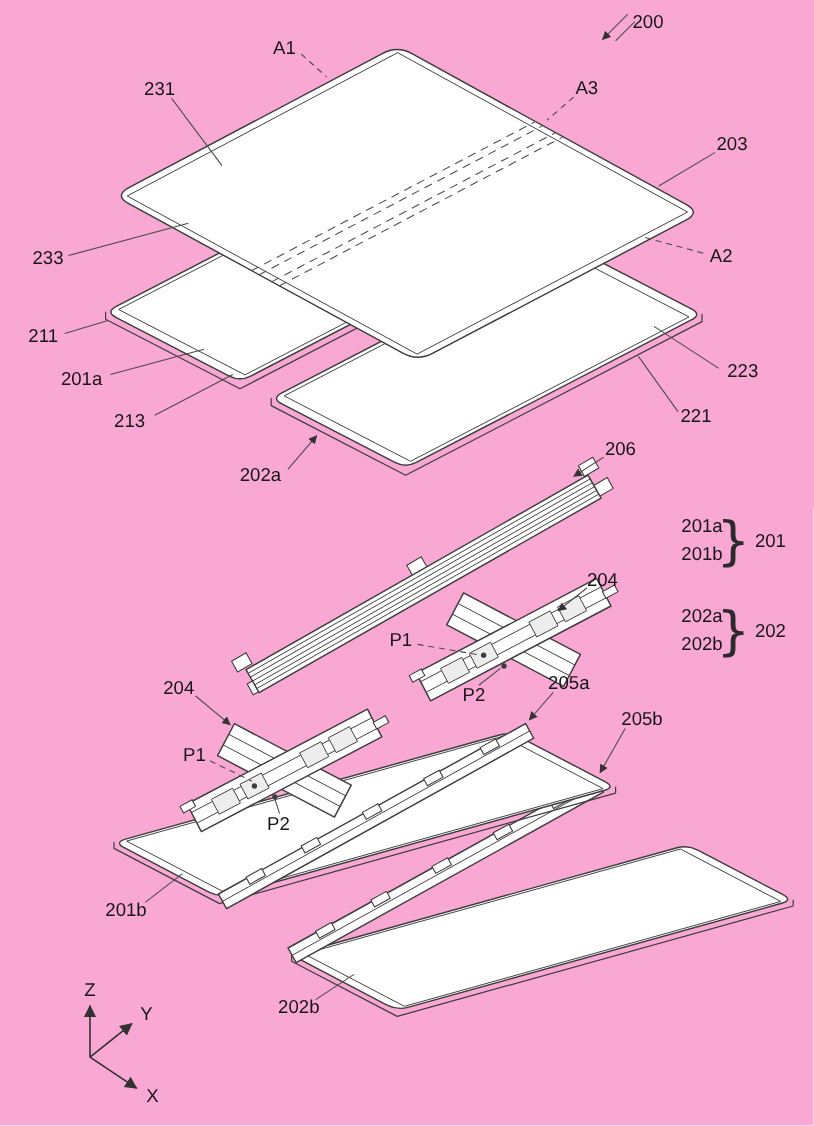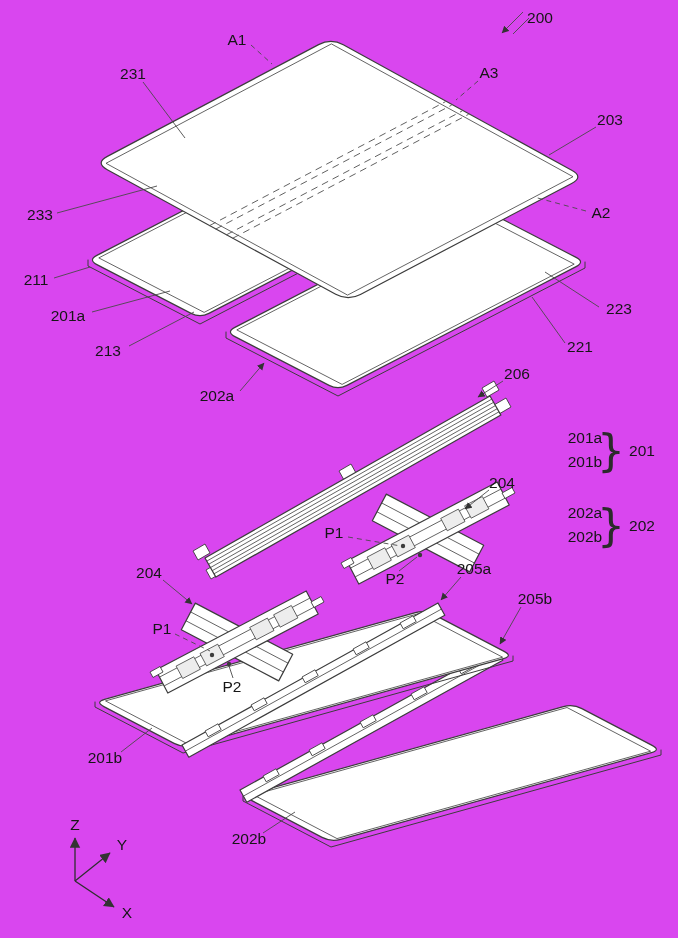--- a/index.html
+++ b/index.html
@@ -1,16 +1,16 @@
 <!DOCTYPE html>
 <html><head>
 <meta charset="utf-8">
 <style>
   html,body { margin:0; padding:0; background:#ffffff; }
-  .page { position:relative; width:678px; height:938px; background:#d946ef; overflow:hidden;
+  .page { position:relative; width:678px; height:938px; background:#f9a8d4; overflow:hidden;
           font-family:"Liberation Sans", sans-serif; }
   svg { display:block; }
   .outline   { fill:#ffffff; stroke:#3c3c3c; stroke-width:1.2; stroke-linejoin:round; }
   .inner     { fill:none; stroke:#3c3c3c; stroke-width:0.8; stroke-linejoin:round; }
   .thin      { fill:none; stroke:#3c3c3c; stroke-width:0.8; }
   .edge      { fill:none; stroke:#3c3c3c; stroke-width:1; stroke-linecap:round; stroke-linejoin:round; }
   .leader    { fill:none; stroke:#4a4a4a; stroke-width:0.9; }
   .leaderd   { fill:none; stroke:#4a4a4a; stroke-width:0.9; stroke-dasharray:5 4; }
   .fold      { fill:none; stroke:#4f4f4f; stroke-width:0.9; stroke-dasharray:7 5; }
   .seg       { fill:#ededed; stroke:#3c3c3c; stroke-width:0.8; }

